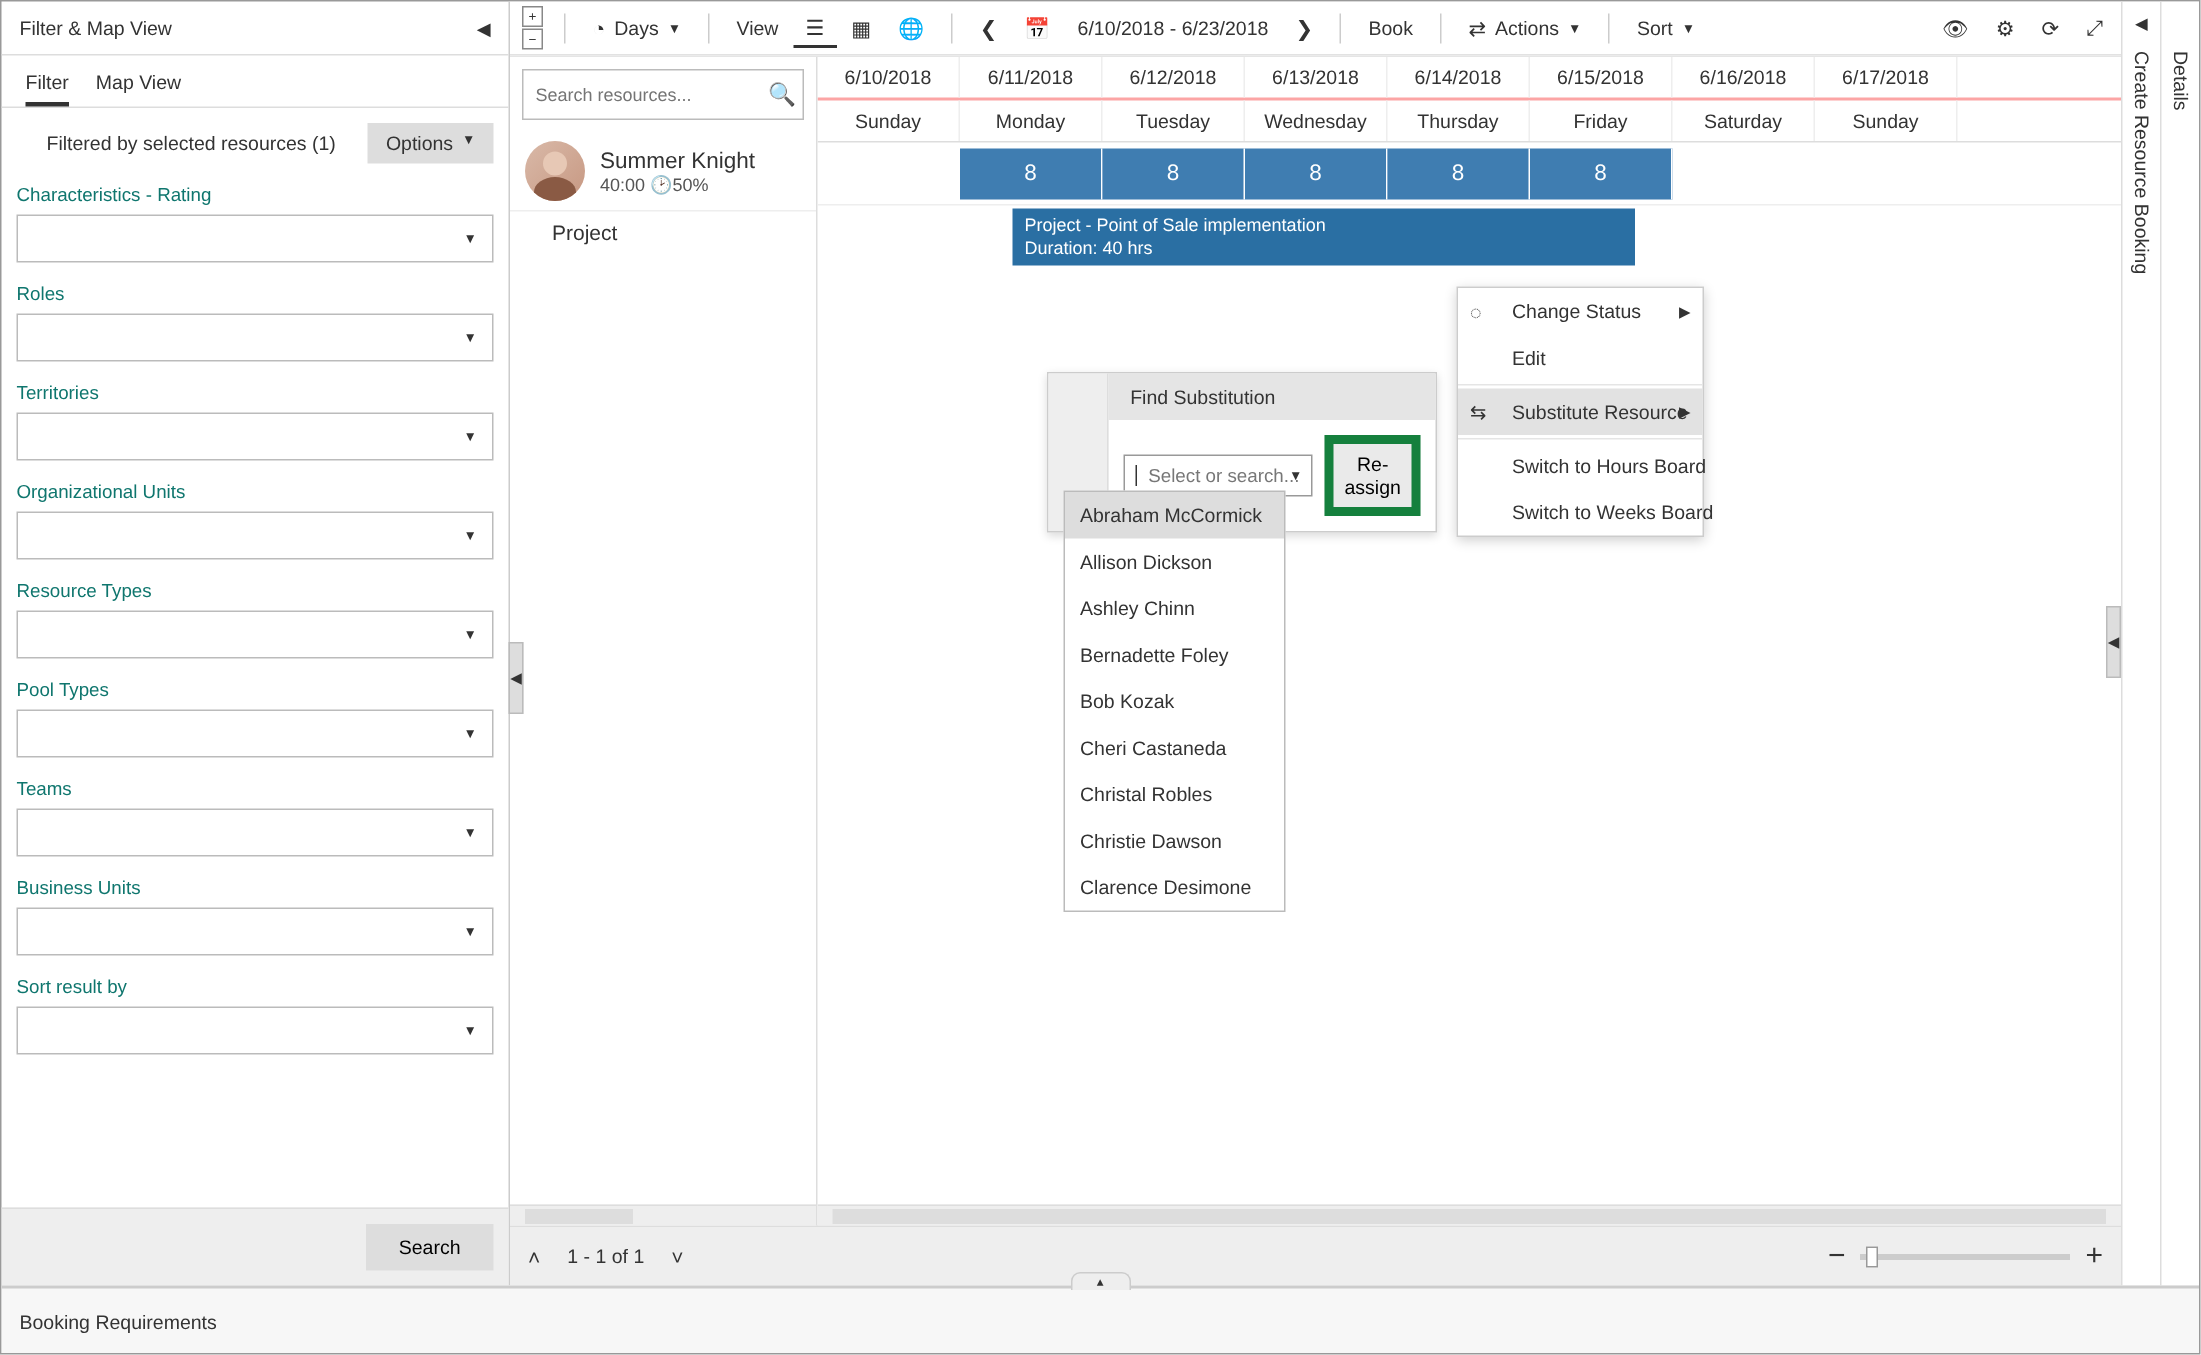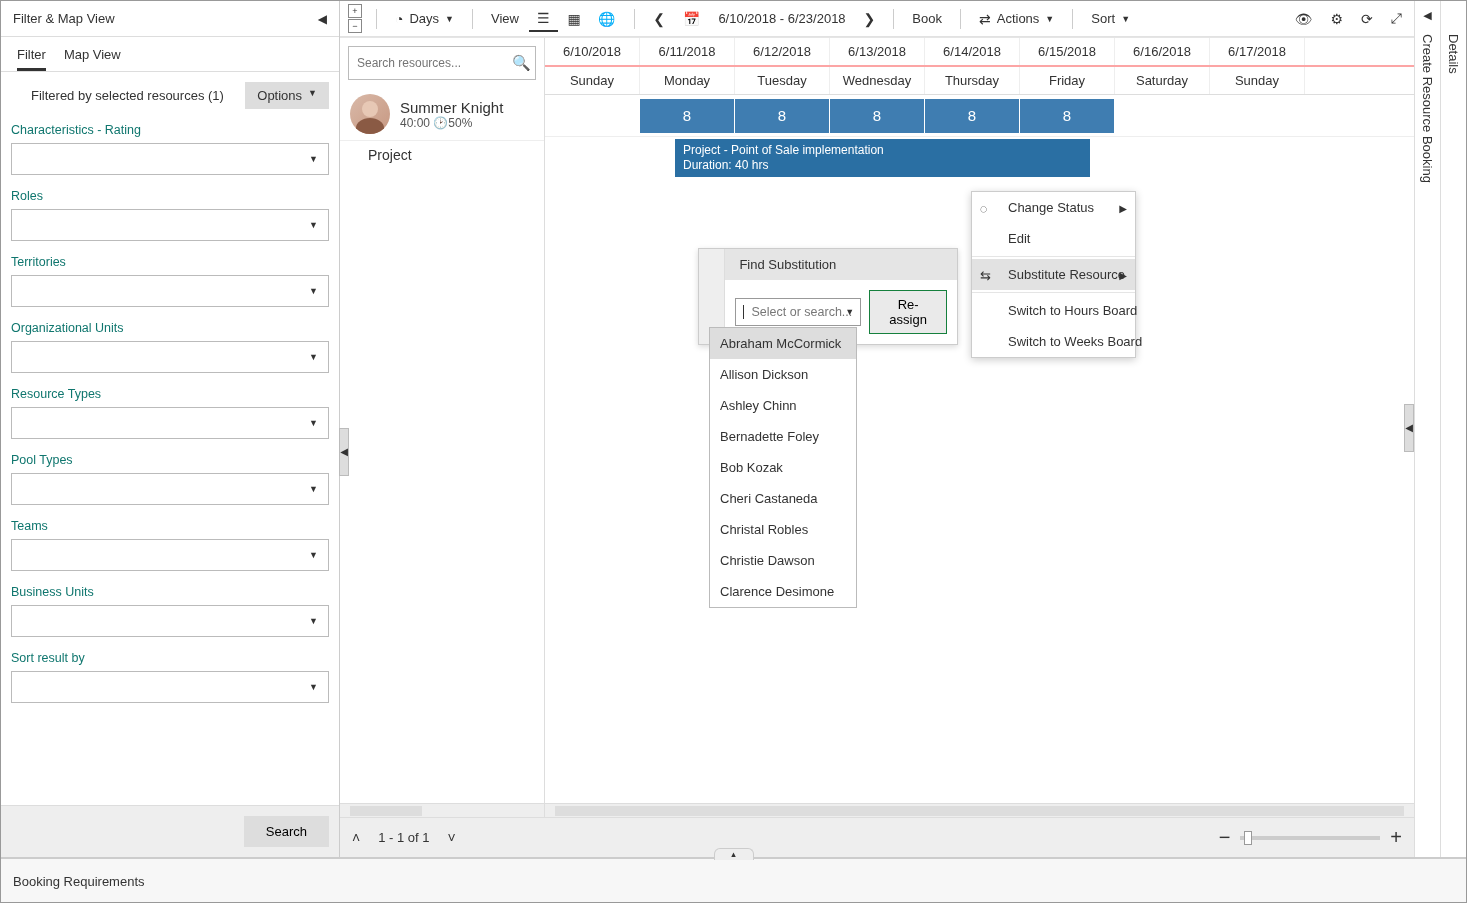--- a/index.html
+++ b/index.html
@@ -300,22 +300,22 @@
   padding: 0 8px;
   position: relative;
   font-size: 12.5px;
   color: #777;
   justify-content: flex-end;
 }
 .sub-select::after { content:"▼"; position:absolute; right:6px; font-size:9px; color:#333; }
 .sub-select .caret { position:absolute; left:7px; width:1px; height:14px; background:#333; }
 .reassign-btn {
   background:#eaeaea;
-  border:1px solid #15803d;
-  padding: 6px 12px;
+  border:6px solid #15803d;
+  padding: 6px 0;
   font-size: 13px;
   cursor: pointer;
 }
 .sub-list {
   position: absolute;
   top: 78px;
   left: 10px;
   width: 148px;
   background:#fff;
   border:1px solid #bbb;

